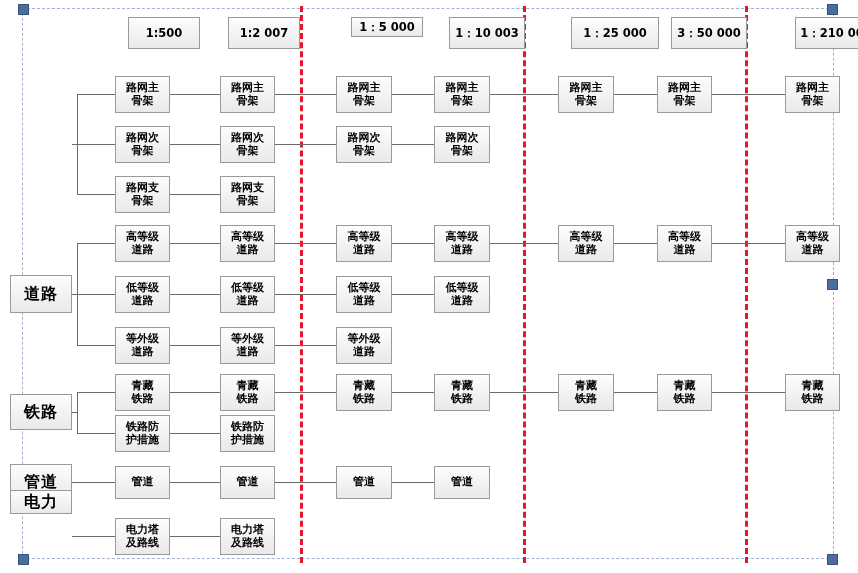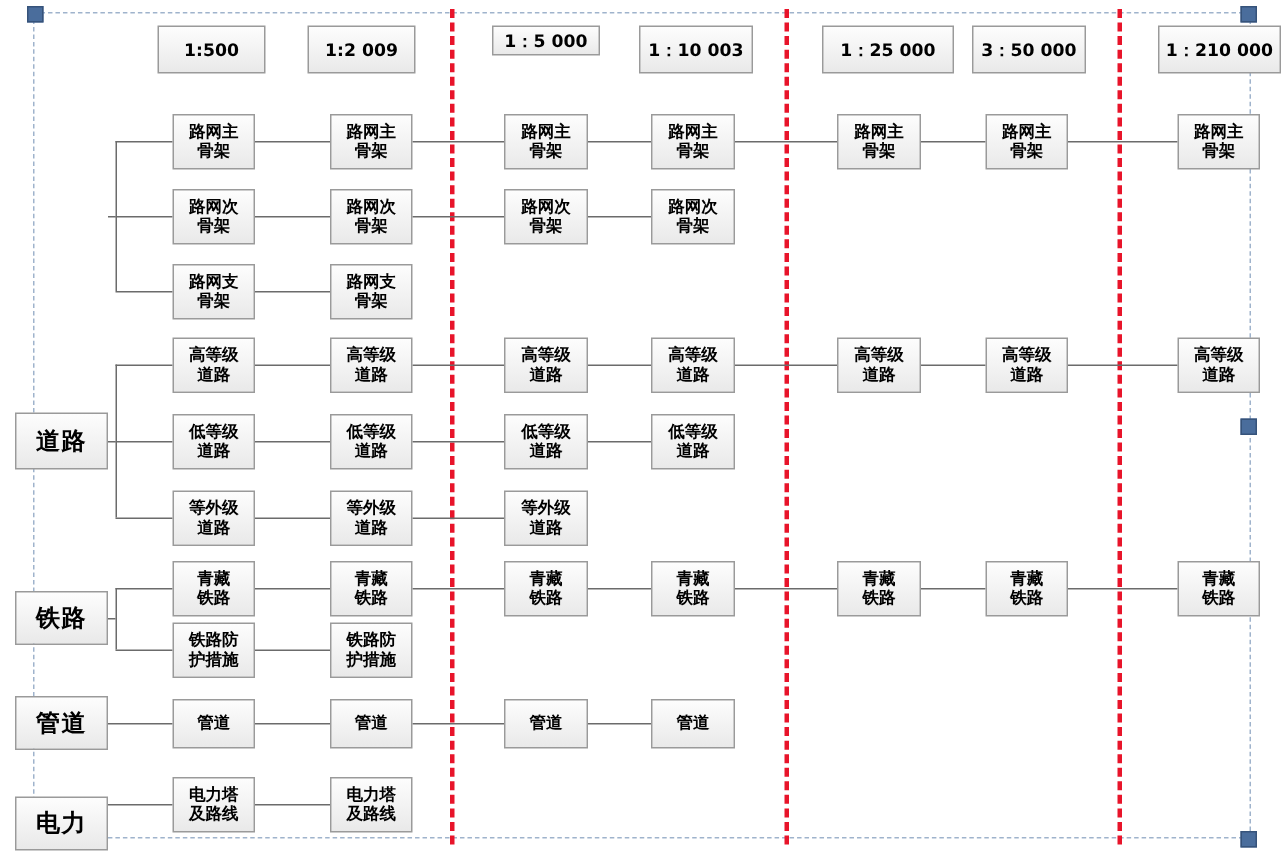--- a/index.html
+++ b/index.html
@@ -35,21 +35,21 @@
   
   .box{
     position:absolute;box-sizing:border-box;
     border:1.5px solid #9a9a9a;
     background:linear-gradient(180deg,#fdfdfd 0%,#f2f2f2 55%,#e9e9e9 100%);
     display:flex;align-items:center;justify-content:center;text-align:center;
     color:#000;font-weight:bold;line-height:1.12;
     box-shadow:0 0 0 0 rgba(0,0,0,0);
   }
   .box.cat{font-size:16px;letter-spacing:1px;}
-  .box.hdr{font-size:11.5px;white-space:nowrap;}
+  .box.hdr{font-size:11.5px;white-space:nowrap;margin-left:23px;}
   .box.node{font-size:11px;}
   .box .lbl{display:block;width:100%;white-space:pre-line;}
 </style>
 </head>
 <body>
 
 <div id="canvas">
 
   <div class="sel-frame"></div>
   <div class="handle h-tl"></div>
@@ -60,21 +60,21 @@
   <div class="handle h-mr"></div>
 
   <div class="divider" style="left:300px"></div>
   <div class="divider" style="left:523px"></div>
   <div class="divider" style="left:745px"></div>
 
   <div class="box hdr" style="left:105px;top:17px;width:72px;height:32px">
       <span class="lbl">1:500</span>
     </div>
   <div class="box hdr" style="left:205px;top:17px;width:72px;height:32px">
-      <span class="lbl">1:2 009</span>
+      <span class="lbl">1:2 007</span>
     </div>
   <div class="box hdr" style="left:328px;top:17px;width:72px;height:20px">
       <span class="lbl">1：5 000</span>
     </div>
   <div class="box hdr" style="left:426px;top:17px;width:76px;height:32px">
       <span class="lbl">1：10 003</span>
     </div>
   <div class="box hdr" style="left:548px;top:17px;width:88px;height:32px">
       <span class="lbl">1：25 000</span>
     </div>
@@ -303,21 +303,21 @@
   <div class="box node" style="left:220px;top:466px;width:55px;height:33px">
       <span class="lbl">管道</span>
     </div>
   <div class="box node" style="left:336px;top:466px;width:56px;height:33px">
       <span class="lbl">管道</span>
     </div>
   <div class="box node" style="left:434px;top:466px;width:56px;height:33px">
       <span class="lbl">管道</span>
     </div>
 
-  <div class="box cat" style="left:10px;top:531px;width:62px;height:36px">
+  <div class="box cat" style="left:10px;top:490px;width:62px;height:24px">
       <span class="lbl">电力</span>
     </div>
   <div class="hline" style="left:72px;top:536px;width:43px"></div>
 
   <div class="hline" style="left:170px;top:536px;width:50px"></div>
   <div class="box node" style="left:115px;top:518px;width:55px;height:37px">
       <span class="lbl">电力塔
 及路线</span>
     </div>
   <div class="box node" style="left:220px;top:518px;width:55px;height:37px">

